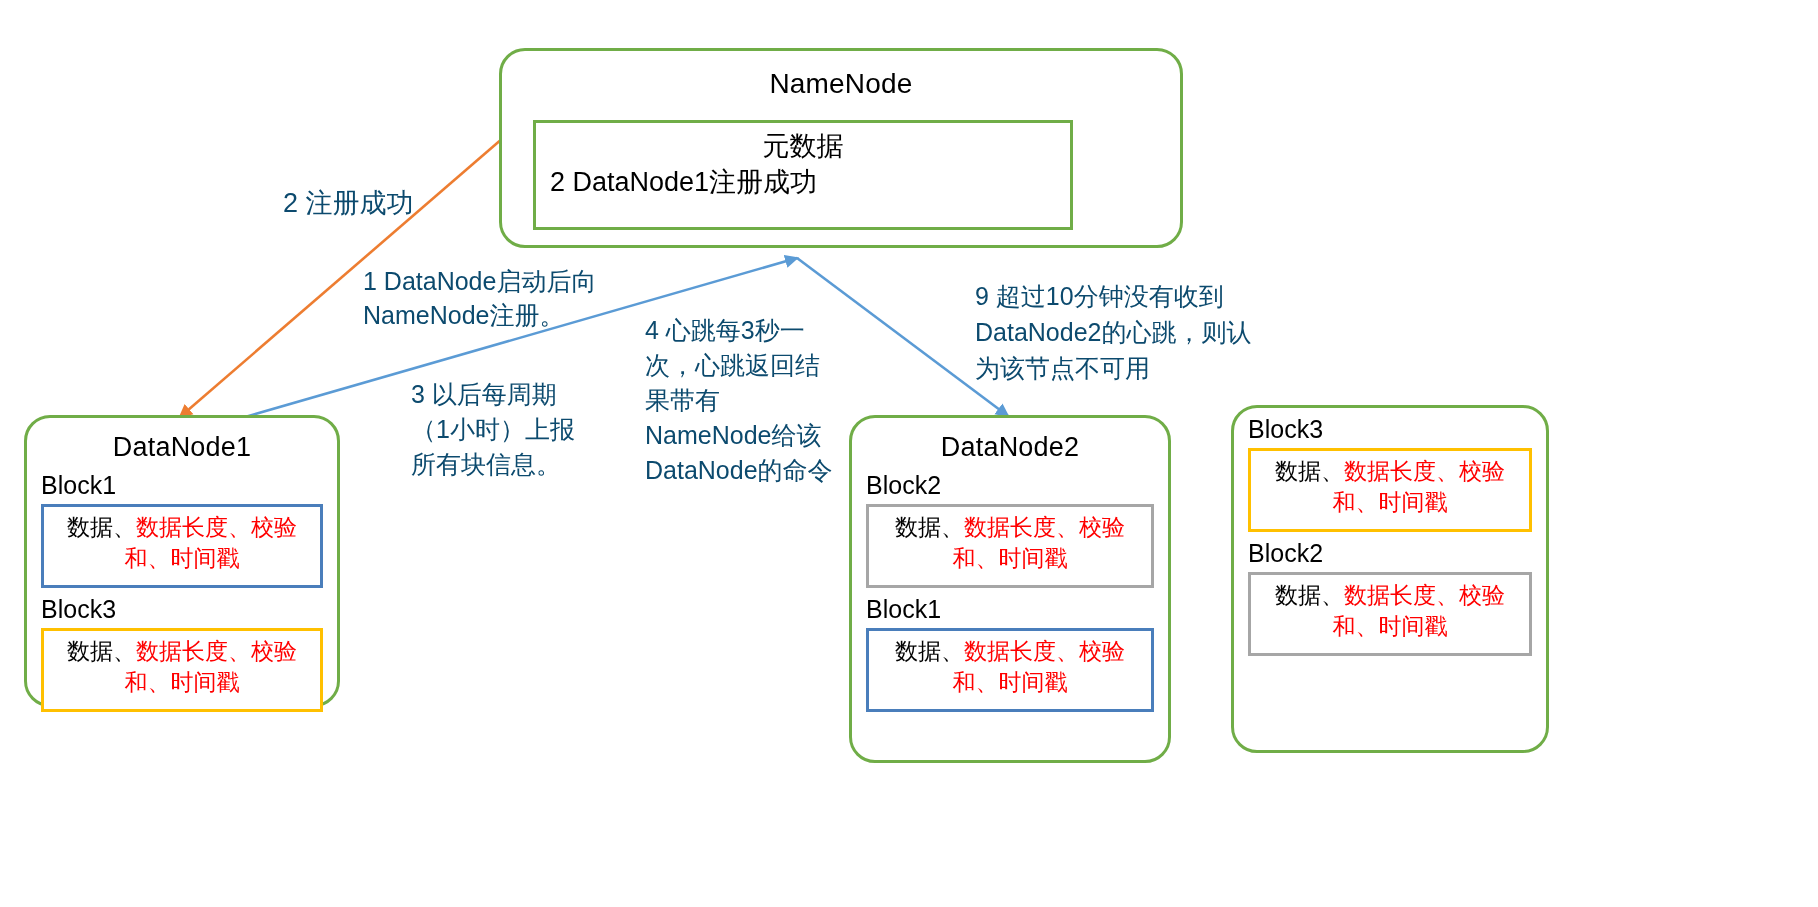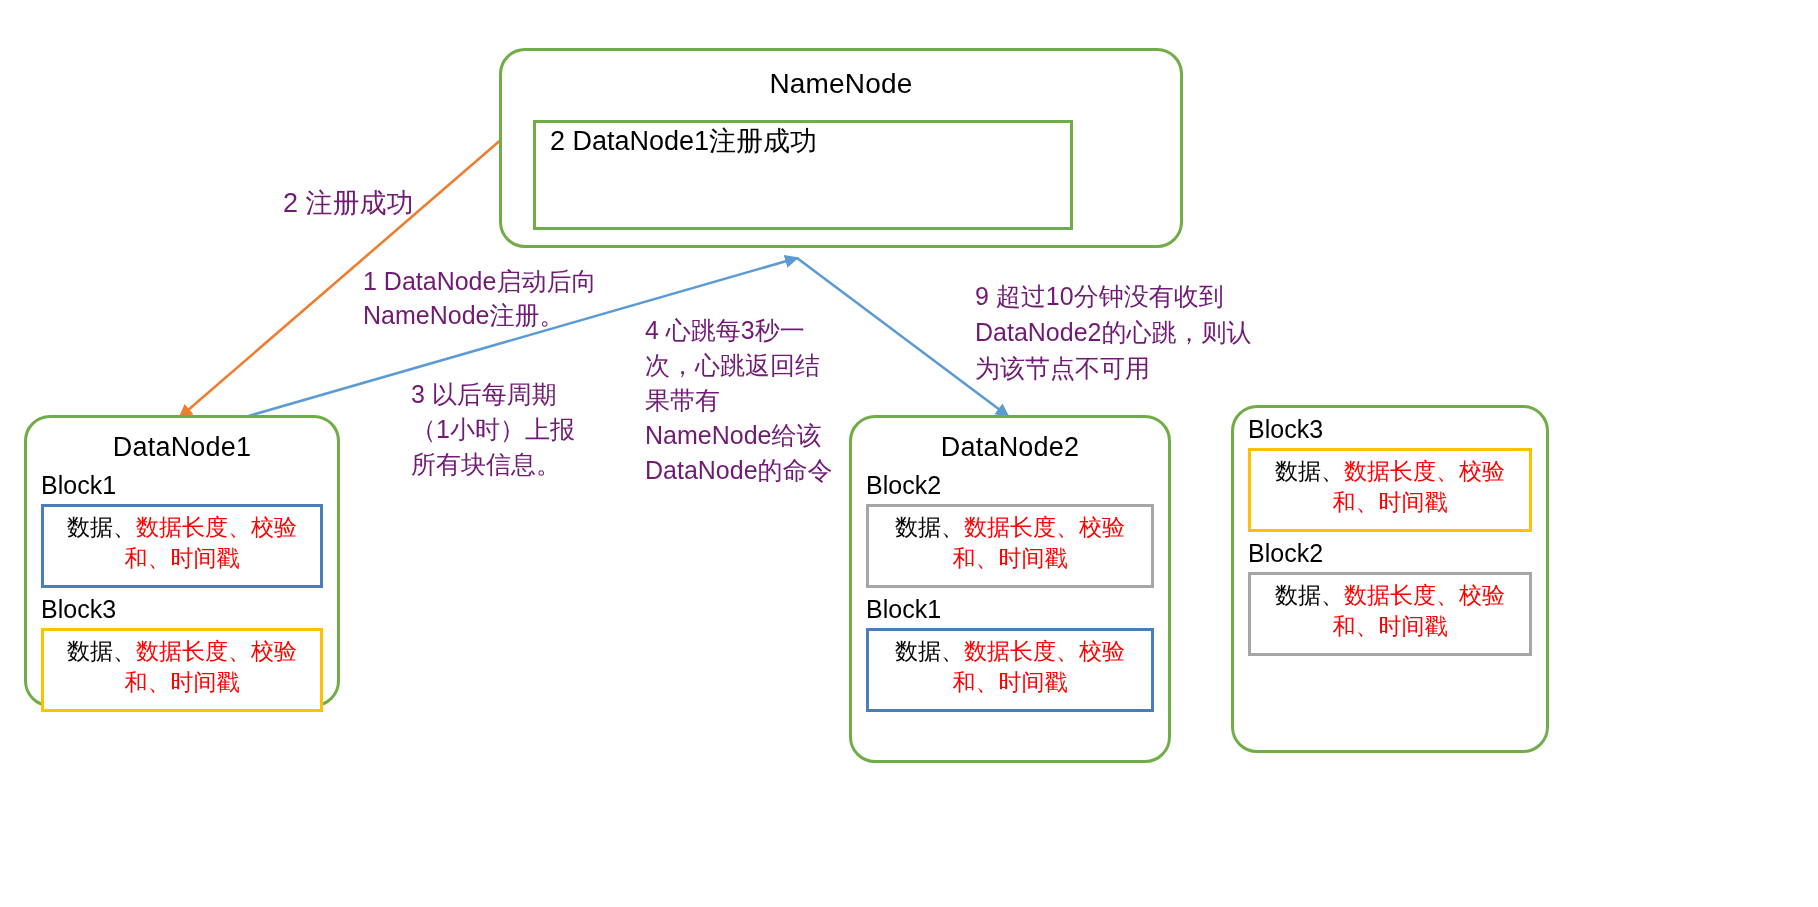--- a/index.html
+++ b/index.html
@@ -102,21 +102,21 @@
   }
 
   
   #datanode1 { left: 24px;   top: 415px; width: 316px; height: 292px; }
   #datanode2 { left: 849px;  top: 415px; width: 322px; height: 348px; }
   #datanode3 { left: 1231px; top: 405px; width: 318px; height: 348px; }
 
   
   .annot {
     position: absolute;
-    color: #701a75;
+    color: #0c4a6e;
     white-space: pre-line;
   }
   #annot-2 {
     left: 283px; top: 185px;
     font-size: 27px; line-height: 36px;
   }
   #annot-1 {
     left: 363px; top: 264px;
     font-size: 25px; line-height: 34px;
     width: 260px;
@@ -155,20 +155,21 @@
     <line x1="503" y1="138" x2="180" y2="417" stroke="#ED7D31" stroke-width="2.6" marker-end="url(#head-orange)"></line>
 
     <line x1="200" y1="430" x2="797" y2="258" stroke="#5B9BD5" stroke-width="2.6" marker-end="url(#head-blue)"></line>
 
     <line x1="797" y1="258" x2="1008" y2="416" stroke="#5B9BD5" stroke-width="2.6" marker-end="url(#head-blue)"></line>
   </svg>
 
   <div class="node-box" id="namenode">
     <div class="node-title">NameNode</div>
     <div id="meta-box">
+      <div id="meta-title">元数据</div>
       <div id="meta-line">2 DataNode1注册成功</div>
     </div>
   </div>
 
   <div class="node-box" id="datanode1">
     <div class="node-title">DataNode1</div>
 
     <div class="block-label">Block1</div>
     <div class="block-body bd-blue"><span class="lead">数据、</span><span class="hl">数据长度、校验和、时间戳</span></div>
 

